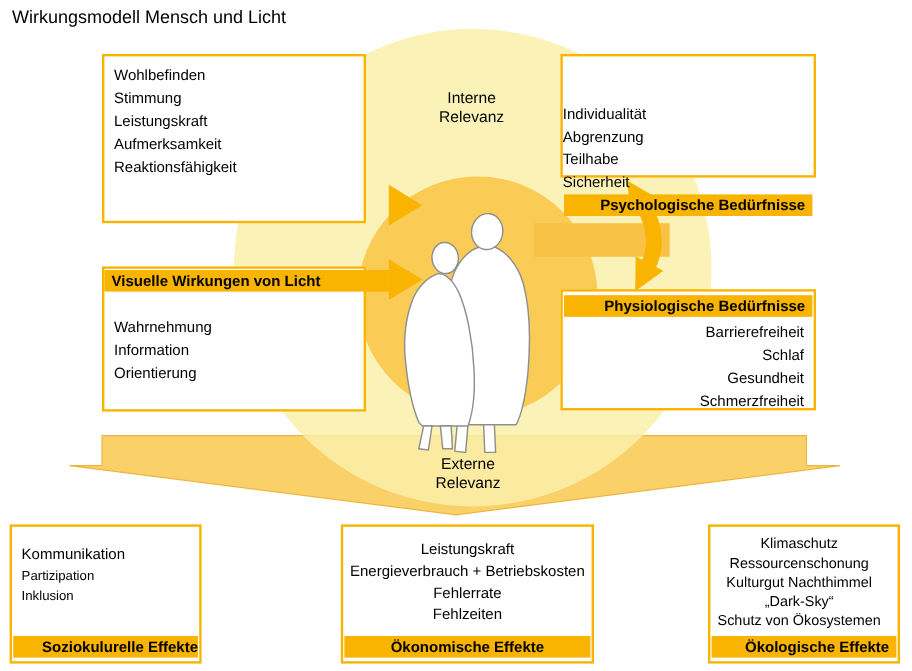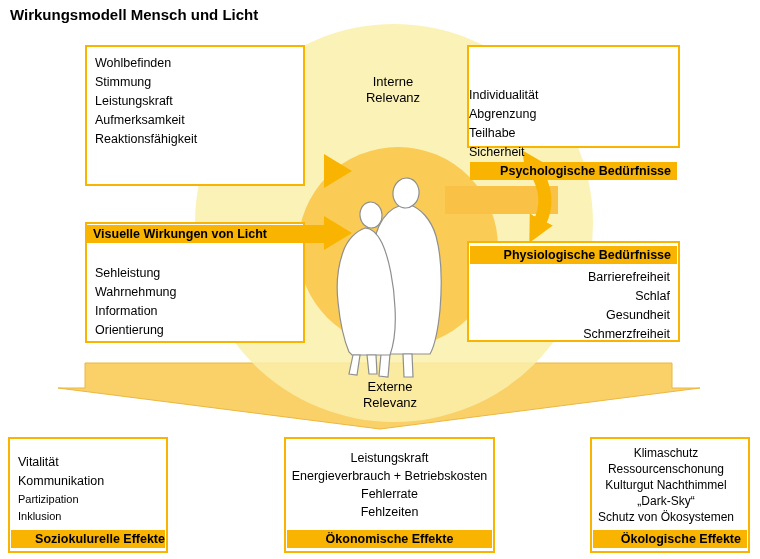--- a/index.html
+++ b/index.html
@@ -11,21 +11,21 @@
     --rightband:#F9C145;
     --ink:#000000;
   }
   html,body{margin:0;padding:0;background:#fff;}
   #stage{
     position:relative;width:760px;height:559px;background:#ffffff;overflow:hidden;
     font-family:"Liberation Sans", sans-serif;color:var(--ink);
   }
   .abs{position:absolute;}
   
-  #title{left:10px;top:6px;font-size:15px;font-weight:bold;z-index:9;}
+  #title{left:10px;top:6px;font-size:15px;font-weight:normal;z-index:9;}
   
   #band-svg{left:0;top:0;z-index:1;}
   .band-fill{fill:var(--band);stroke:var(--bandedge);stroke-width:1;}
   #glow-circle{left:195px;top:24px;width:398px;height:398px;border-radius:50%;background:var(--glow);z-index:2;}
   #inner-circle{left:298px;top:147px;width:200px;height:200px;border-radius:50%;background:var(--inner);z-index:3;}
   #right-band{left:445px;top:186px;width:113px;height:28px;background:var(--rightband);z-index:4;}
   #figure-svg{left:0;top:0;z-index:5;pointer-events:none;}
   .accent-fill{fill:var(--accent);}
   .dbl-arrow{fill:none;stroke:var(--accent);stroke-width:13px;}
   .sil{fill:#ffffff;stroke:#8f8f8f;stroke-width:1.2px;}
@@ -106,21 +106,20 @@
         <div>Stimmung</div>
         <div>Leistungskraft</div>
         <div>Aufmerksamkeit</div>
         <div>Reaktionsfähigkeit</div>
       </div>
   </div>
   <div class="abs arrow-head" style="left:324px;top:154px;"></div>
 
   <div id="box-visual" class="abs box">
     <div class="items">
-        <div>Sehleistung</div>
         <div>Wahrnehmung</div>
         <div>Information</div>
         <div>Orientierung</div>
       </div>
   </div>
   <div class="abs float-bar" style="left:87px;top:225px;width:237px;">
     <span>Visuelle Wirkungen von Licht</span>
   </div>
   <div class="abs arrow-head" style="left:324px;top:216px;"></div>
 
@@ -143,21 +142,20 @@
     <div class="items">
         <div>Barrierefreiheit</div>
         <div>Schlaf</div>
         <div>Gesundheit</div>
         <div>Schmerzfreiheit</div>
       </div>
   </div>
 
   <div id="box-socio" class="abs box">
     <div class="items">
-        <div>Vitalität</div>
         <div>Kommunikation</div>
         <div class="small">Partizipation</div>
         <div class="small">Inklusion</div>
       </div>
     <div class="label-bar bar-left">
       <span>Soziokulurelle Effekte</span>
     </div>
   </div>
 
   <div id="box-econ" class="abs box">

